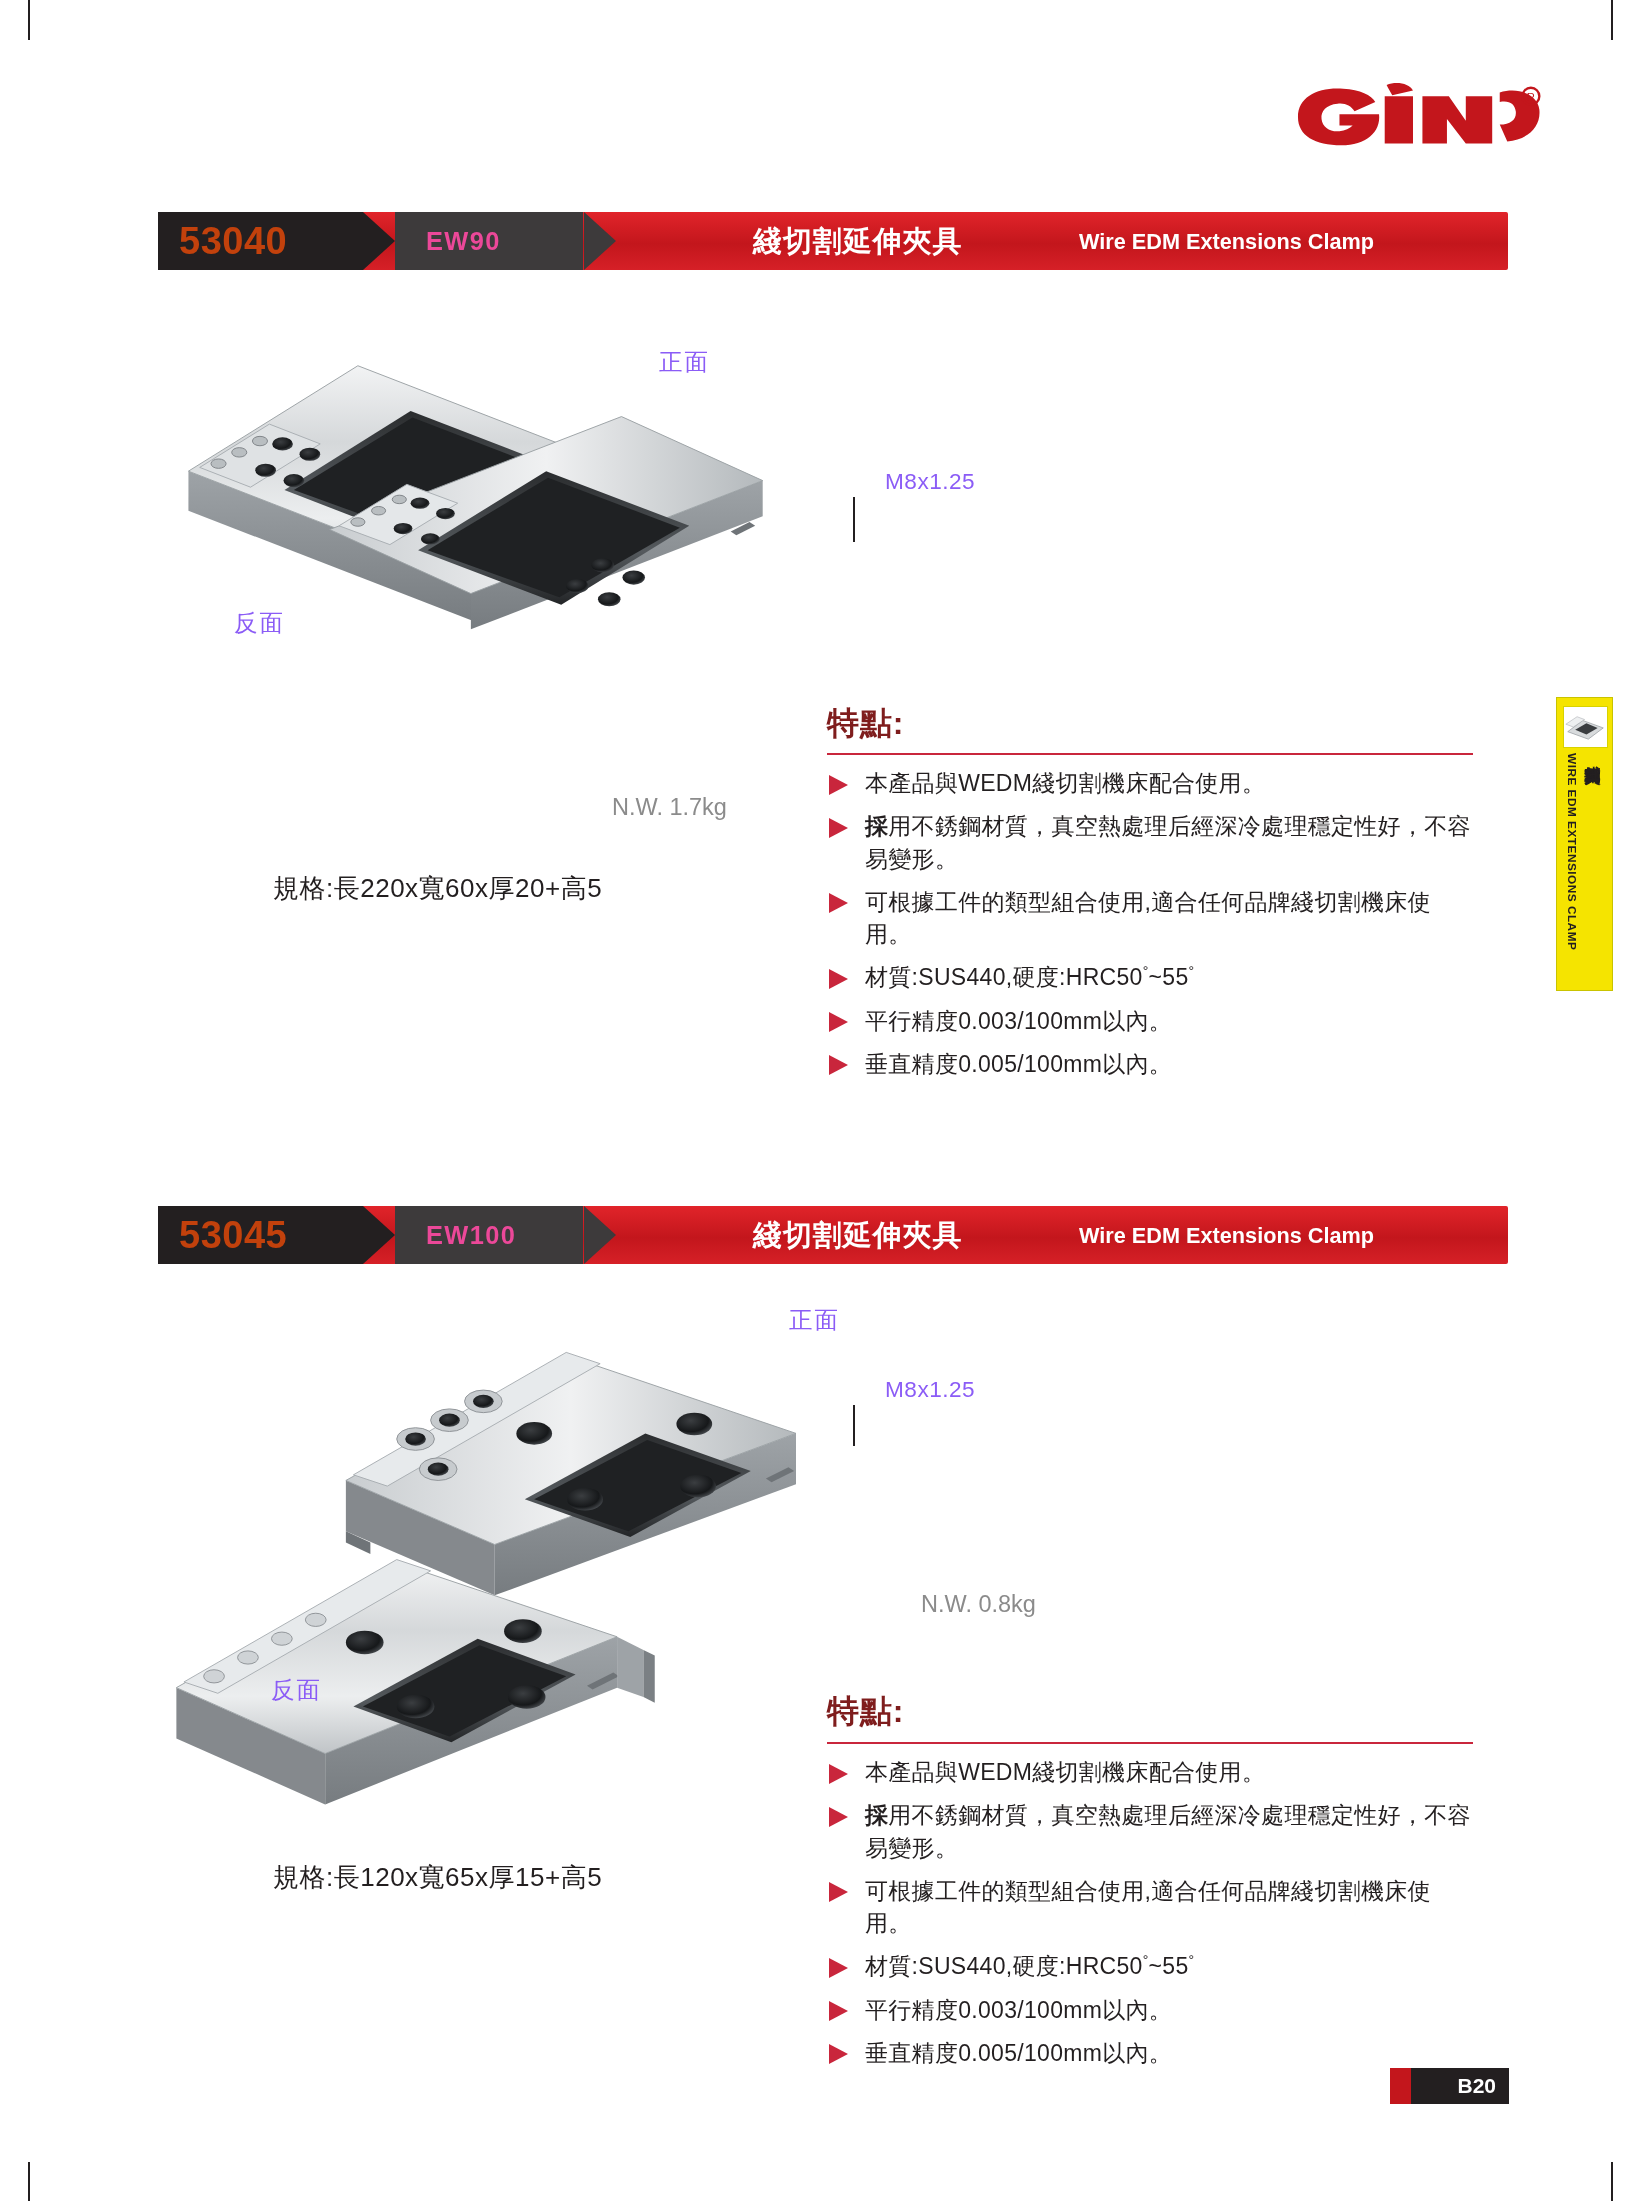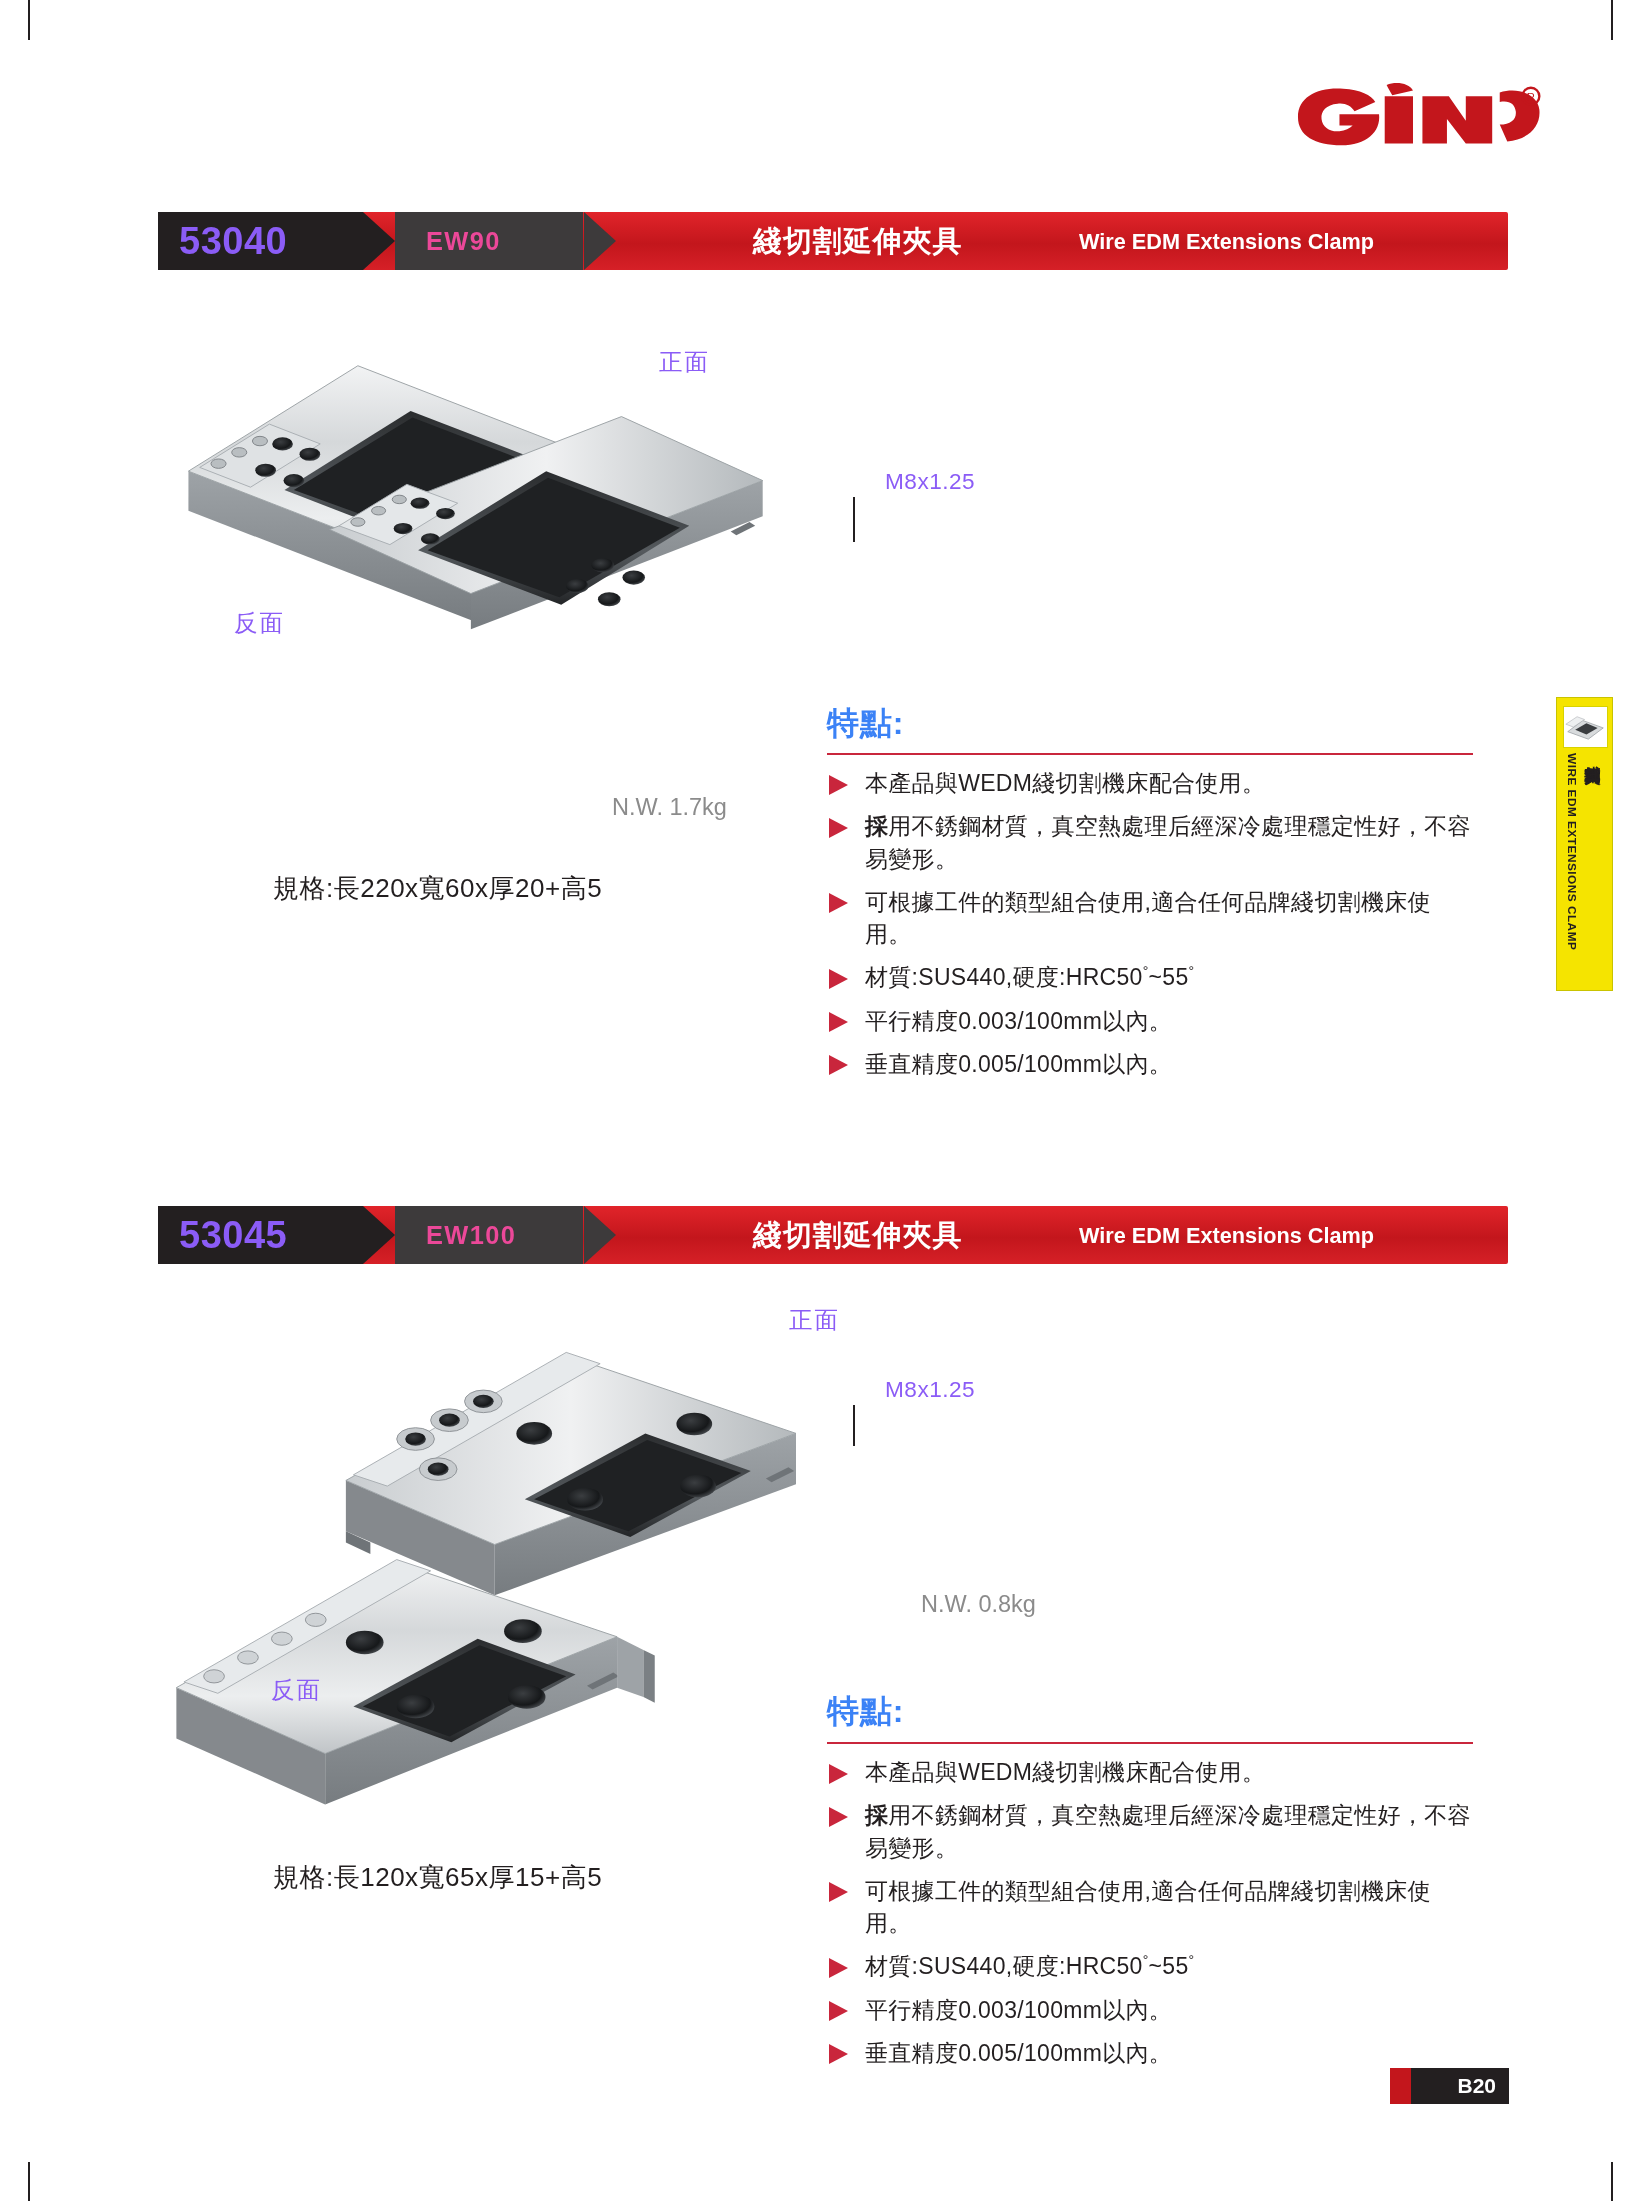--- a/index.html
+++ b/index.html
@@ -56,21 +56,21 @@
     left: 0; top: 0;
     width: 205px; height: 58px;
     background: #231f20;
     z-index: 3;
   }
   .bar .code {
     position: absolute;
     left: 21px; top: 0;
     height: 58px;
     line-height: 58px;
-    color: #8b5cf6;
+    color: #c2410c;
     font-size: 38px;
     font-weight: bold;
     letter-spacing: 0.5px;
     z-index: 4;
   }
   .bar .arrow1 {
     position: absolute;
     left: 205px; top: 0;
     width: 0; height: 0;
     border-top: 29px solid transparent;
@@ -129,21 +129,21 @@
     font-weight: bold;
     z-index: 4;
     white-space: nowrap;
   }
 
   
   .feat-title {
     position: absolute;
     font-size: 32px;
     font-weight: bold;
-    color: #3b82f6;
+    color: #7f1d1d;
     letter-spacing: 0.9px;
   }
   .feat-rule {
     position: absolute;
     height: 1.9px;
     background: #c9263c;
   }
   .feat-list {
     position: absolute;
     width: 650px;

